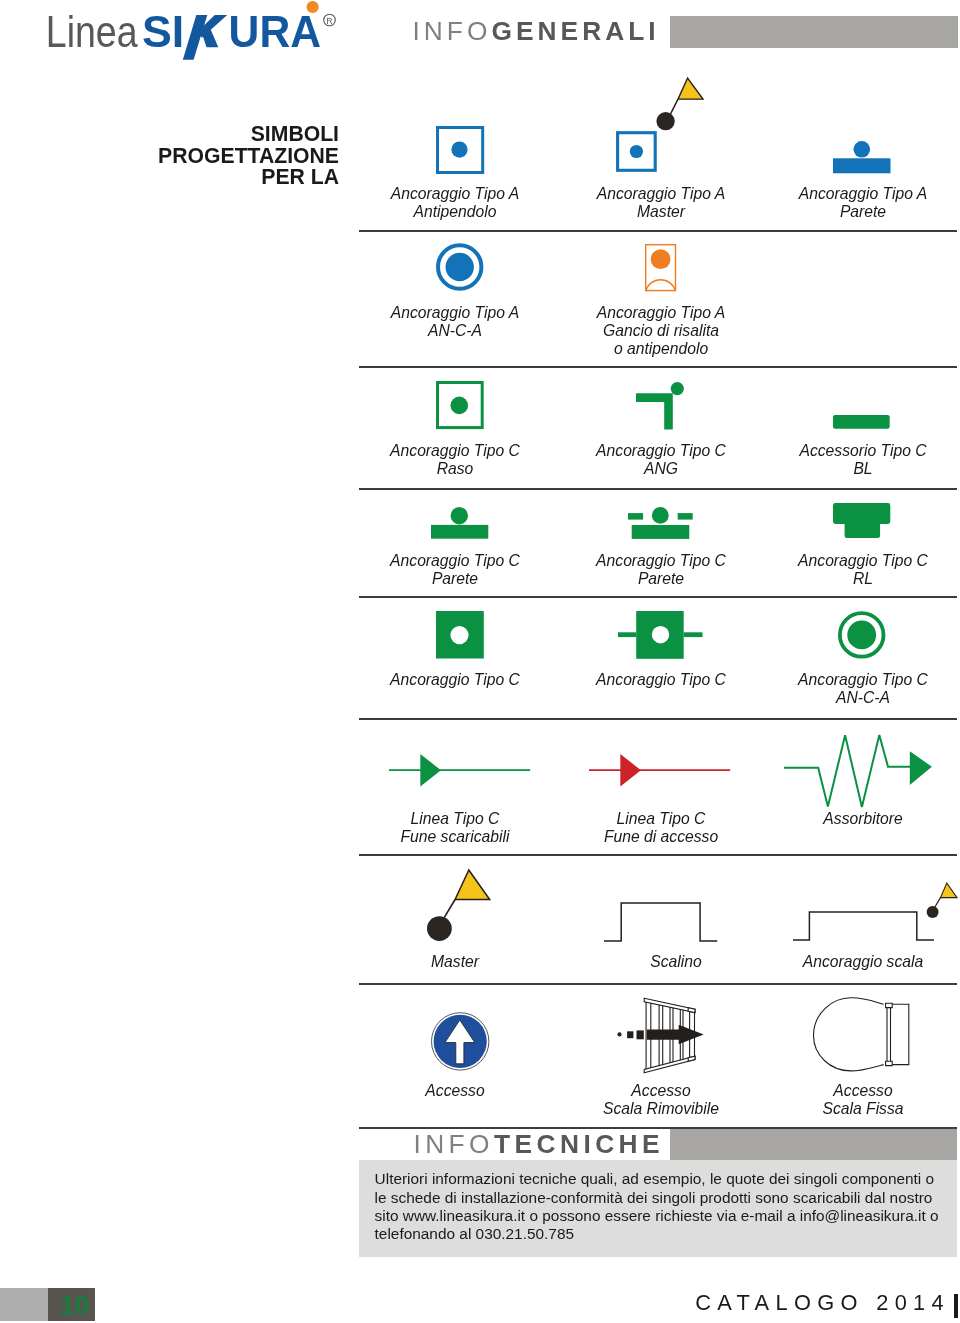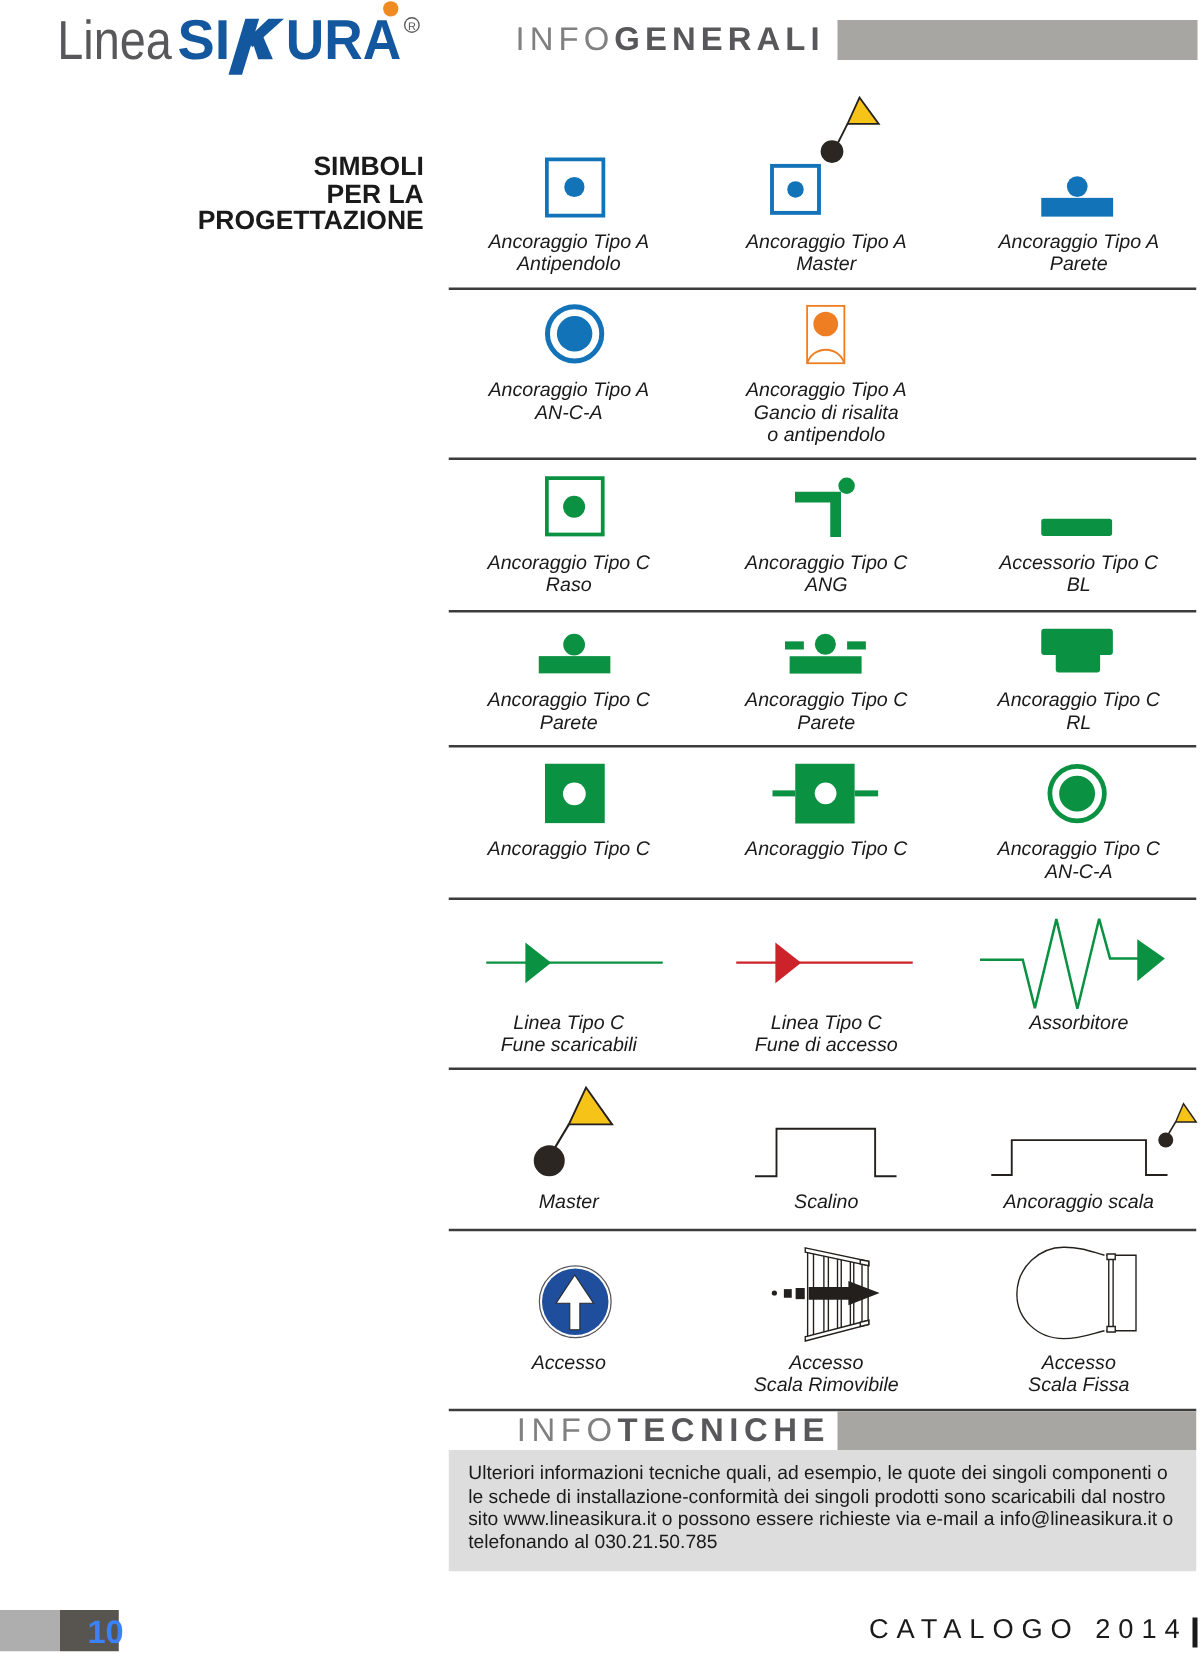--- a/index.html
+++ b/index.html
@@ -38,22 +38,22 @@
   #it-title .b{font-weight:bold;color:#58585a;text-align:center;}
   #it-bar{left:670.3px;top:1128.6px;width:287.0px;height:31.2px;background:#a8a6a3;}
   #it-body{left:358.6px;top:1159.8px;width:598.4px;height:97.5px;background:#dddddd;}
   #it-text{left:374.6px;top:1170.3px;width:566px;font-size:15.4px;line-height:18.3px;color:#1a1a1a;}
   #it-text b{font-weight:normal;}
 
   
 
   #f-lgray{left:0px;top:1287.6px;width:48.1px;height:33.2px;background:#aeaeae;}
   #f-dark{left:48.1px;top:1287.6px;width:46.9px;height:33.2px;background:#58544f;}
-  #f-num{left:60px;top:1295.8px;width:40px;height:20px;color:#3b82f6;font-weight:bold;font-size:26px;
-         line-height:18.7px;margin-left:10px;}
+  #f-num{left:60px;top:1295.8px;width:40px;height:20px;color:#15803d;font-weight:bold;font-size:26px;
+         line-height:18.7px;}
   #f-cat{left:695.2px;top:1295.2px;font-weight:normal;font-size:21.8px;line-height:15.5px;
          letter-spacing:6.34px;color:#1a1a1a;white-space:nowrap;}
   #f-bar{left:953.8px;top:1294.2px;width:4.1px;height:23.6px;background:#1a1a1a;}
 </style>
 </head>
 <body>
 
 <div class="page">
 
   <div class="abs" id="logo">
@@ -77,22 +77,22 @@
         </g>
       </g>
     </svg>
   </div>
 
   <div class="abs" id="hdr-title"><span>INFO</span><span class="b">GENERALI</span></div>
   <div class="abs" id="hdr-bar"></div>
 
   <div class="abs" id="sec-title">
     <div>SIMBOLI</div>
+    <div>PROGETTAZIONE</div>
     <div>PER LA</div>
-    <div>PROGETTAZIONE</div>
   </div>
 
   <div class="abs" id="table">
       <div class="hr" style="top: 229.5px;"></div>
       <div class="hr" style="top: 366px;"></div>
       <div class="hr" style="top: 488px;"></div>
       <div class="hr" style="top: 596px;"></div>
       <div class="hr" style="top: 718px;"></div>
       <div class="hr" style="top: 854px;"></div>
       <div class="hr" style="top: 983px;"></div>
@@ -240,21 +240,21 @@
         <path d="M16.6 48.7 L28.1 29.5" stroke="#231f1c" stroke-width="1.6" fill="none"></path>
         <circle cx="12.4" cy="58.6" r="12.4" fill="#2b2622"></circle>
         <path d="M41.8 0 L62.7 29.5 L28.1 29.5 Z" fill="#f6c319" stroke="#231f1c" stroke-width="1.5"></path>
       </svg>
       <div class="cap" style="left: 295px; top: 953px; width: 320px;">
         <div>Master</div>
       </div>
       <svg width="114" height="39" viewBox="0 0 114 39" style="left: 603.6px; top: 903.1px;">
         <path d="M0.0 38.0 L17.2 38.0 L17.2 0.0 L96.1 0.0 L96.1 38.0 L113.2 38.0" stroke="#231f1c" stroke-width="1.5" fill="none" stroke-linejoin="miter"></path>
       </svg>
-      <div class="cap" style="left: 501px; top: 953px; width: 320px;">
+      <div class="cap" style="left: 516px; top: 953px; width: 320px;">
         <div>Scalino</div>
       </div>
       <svg width="164" height="60" viewBox="0 0 164 60" style="left: 792.7px; top: 883.2px;">
         <path d="M0.0 57.0 L16.4 57.0 L16.4 29.1 L123.8 29.1 L123.8 57.0 L141.0 57.0" stroke="#231f1c" stroke-width="1.5" fill="none" stroke-linejoin="miter"></path>
         <path d="M141.9 24.0 L147.5 14.6" stroke="#231f1c" stroke-width="1.2" fill="none"></path>
         <circle cx="139.6" cy="29.0" r="6.0" fill="#2b2622"></circle>
         <path d="M153.8 0.0 L164.0 14.6 L147.5 14.6 Z" fill="#f6c319" stroke="#231f1c" stroke-width="1.1" stroke-linejoin="miter"></path>
       </svg>
       <div class="cap" style="left: 703px; top: 953px; width: 320px;">
         <div>Ancoraggio scala</div>

